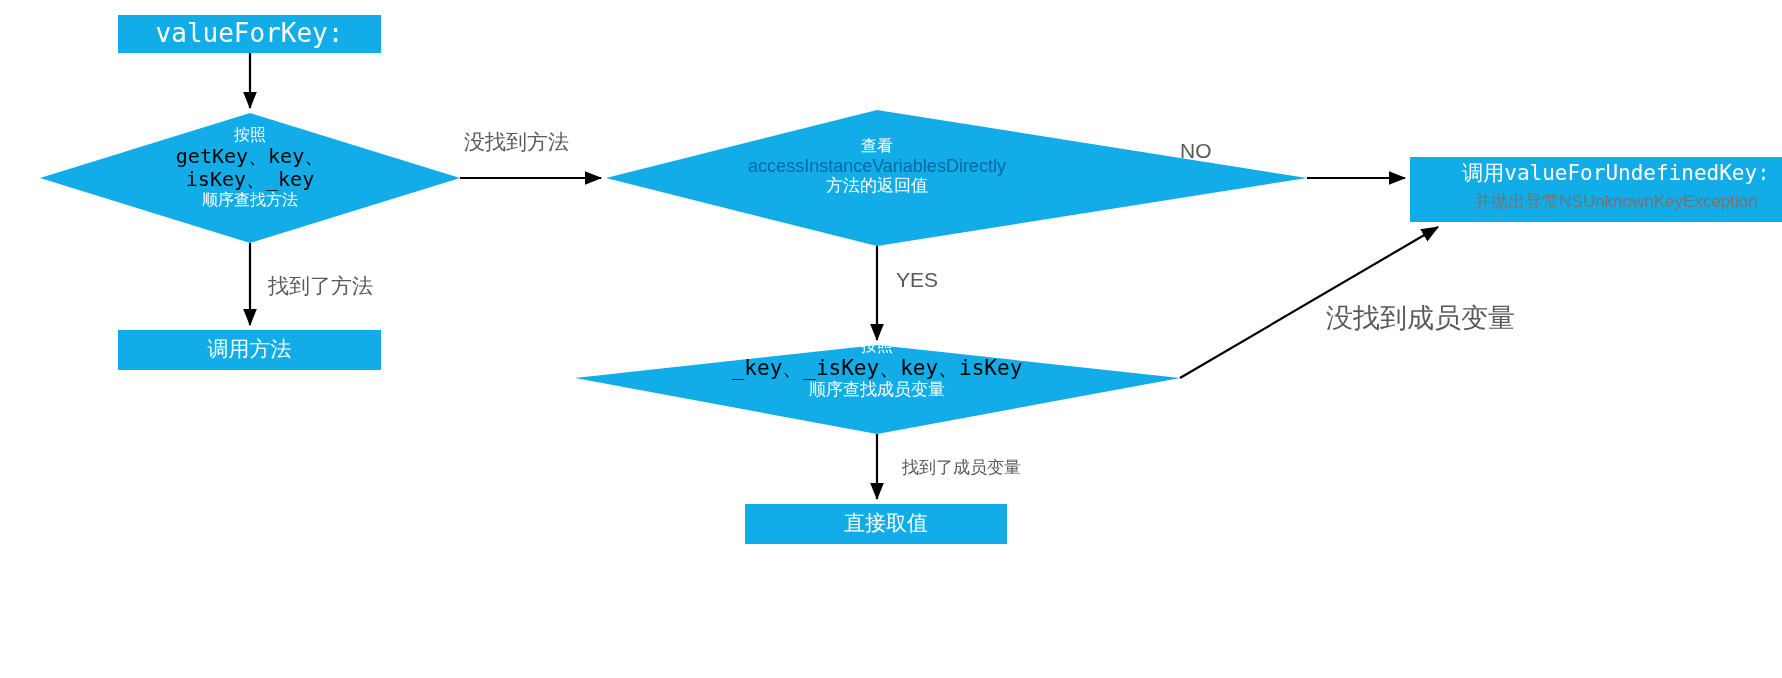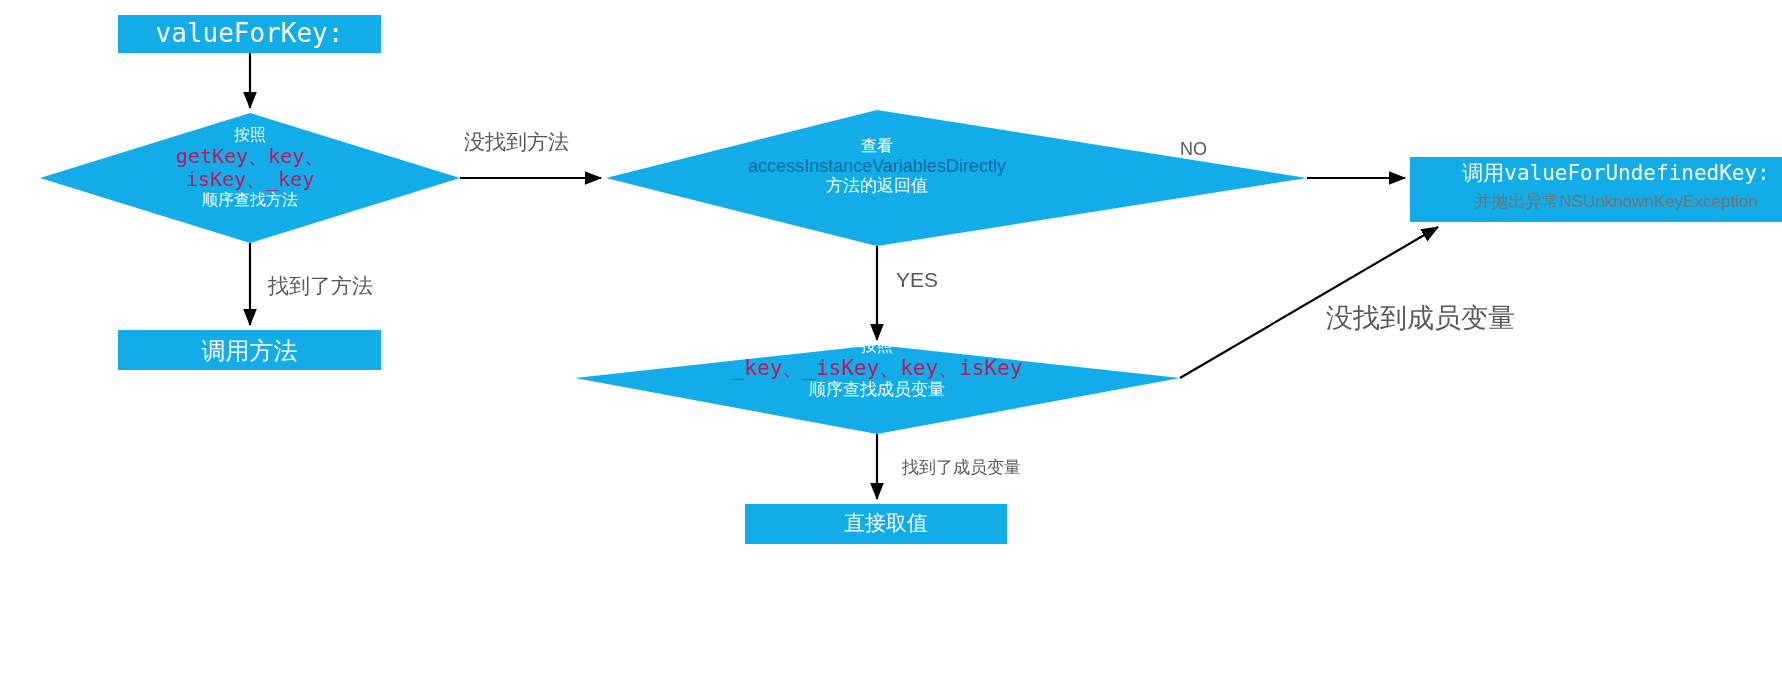--- a/index.html
+++ b/index.html
@@ -32,21 +32,21 @@
   .node-text {
     position: absolute;
     z-index: 3;
     text-align: center;
     line-height: 1.16;
     white-space: nowrap;
     pointer-events: none;
   }
   .ln { display: block; }
   .cn  { color: #ffffff; font-family: "Liberation Sans", "DejaVu Sans", sans-serif; }
-  .code-blk { color: #be185d; font-family: "DejaVu Sans Mono", "Liberation Mono", monospace; }
+  .code-blk { color: #000000; font-family: "DejaVu Sans Mono", "Liberation Mono", monospace; }
   .code-wht { color: #ffffff; font-family: "DejaVu Sans Mono", "Liberation Mono", monospace; }
   .sans-blk { color: #0369a1; font-family: "Liberation Sans", "DejaVu Sans", sans-serif; }
   .sans-wht { color: #737373; font-family: "Liberation Sans", "DejaVu Sans", sans-serif; }
 
   .edge-label {
     position: absolute;
     z-index: 3;
     color: #595959;
     font-family: "Liberation Sans", "DejaVu Sans", sans-serif;
     white-space: nowrap;
@@ -101,21 +101,21 @@
   </div>
 
   <div class="node-text" style="left:0px; top:126px; width:420px;">
     <span class="ln cn" style="font-size:16px;">按照</span>
     <span class="ln code-blk" style="font-size:20px;">getKey、key、</span>
     <span class="ln code-blk" style="font-size:20px;">isKey、_key</span>
     <span class="ln cn" style="font-size:16px;">顺序查找方法</span>
   </div>
 
   <div class="node-text" style="left:78px; top:337px; width:263px;">
-    <span class="ln cn" style="font-size:24px;">调用方法</span>
+    <span class="ln cn" style="font-size:21px;">调用方法</span>
   </div>
 
   <div class="node-text" style="left:557px; top:137px; width:560px;">
     <span class="ln cn" style="font-size:16px;">查看</span>
     <span class="ln sans-blk" style="font-size:18px;">accessInstanceVariablesDirectly</span>
     <span class="ln cn" style="font-size:17px;">方法的返回值</span>
   </div>
 
   <div class="node-text" style="left:1370px; top:161px; width:412px;">
     <span class="ln code-wht" style="font-size:21px;">调用valueForUndefinedKey:</span>
@@ -129,21 +129,21 @@
   </div>
 
   <div class="node-text" style="left:705px; top:511px; width:262px;">
     <span class="ln cn" style="font-size:21px;padding-left:20px;">直接取值</span>
   </div>
 
   <div class="edge-label" style="left:424px; top:128px; font-size:21px;">没找到方法</div>
 
   <div class="edge-label" style="left:228px; top:272px; font-size:21px;">找到了方法</div>
 
-  <div class="edge-label" style="left:1140px; top:139px; font-size:18px;">NO</div>
+  <div class="edge-label" style="left:1140px; top:139px; font-size:21px;">NO</div>
 
   <div class="edge-label" style="left:856px; top:268px; font-size:21px;">YES</div>
 
   <div class="edge-label" style="left:862px; top:456px; font-size:17px;">找到了成员变量</div>
 
   <div class="edge-label" style="left:1286px; top:300px; font-size:27px;">没找到成员变量</div>
 
 </div>
 
 </body></html>

